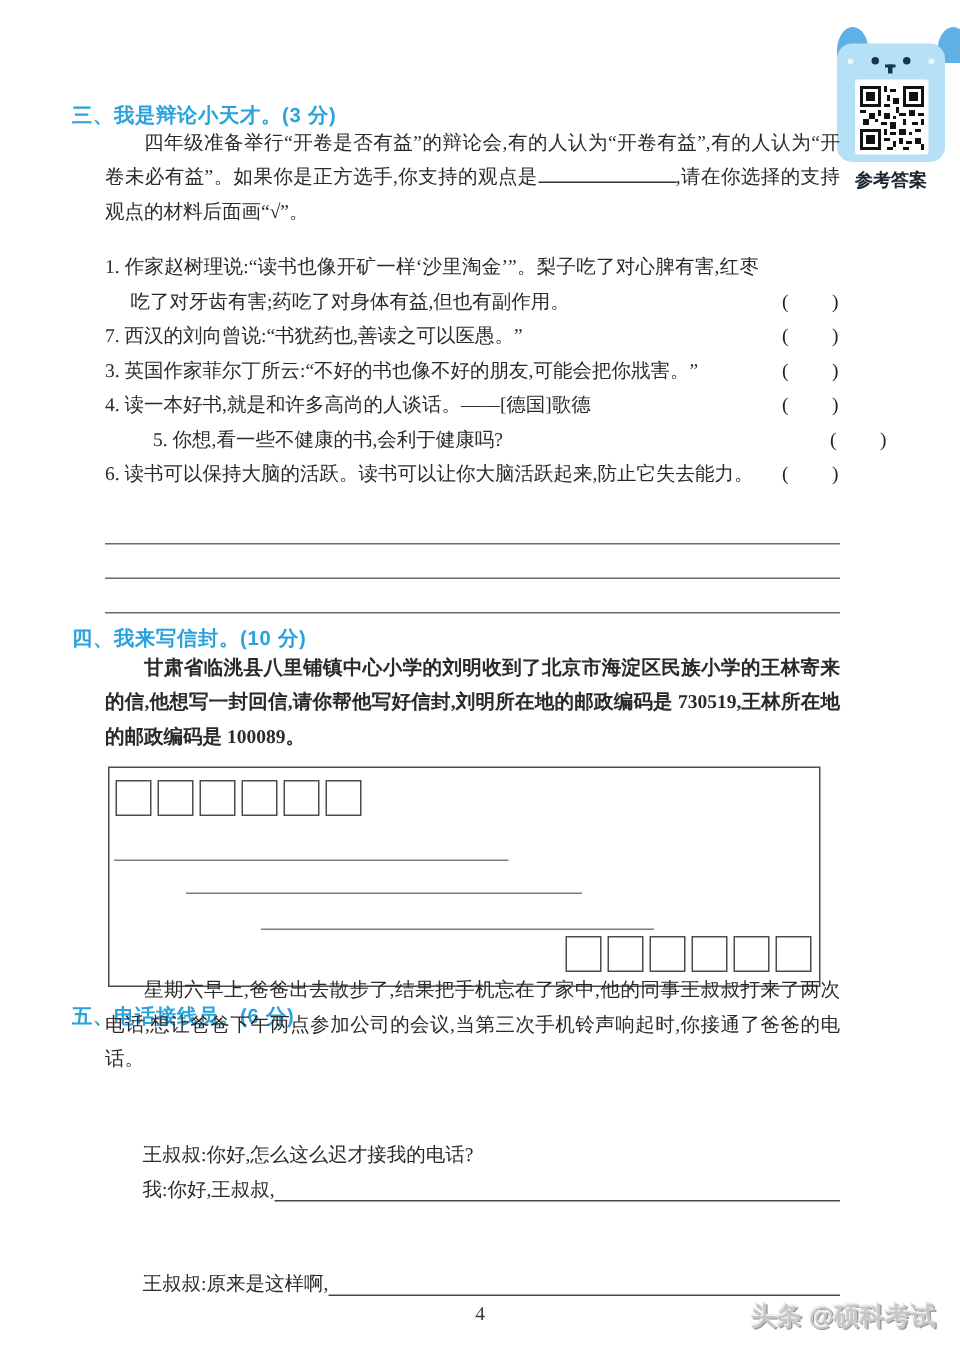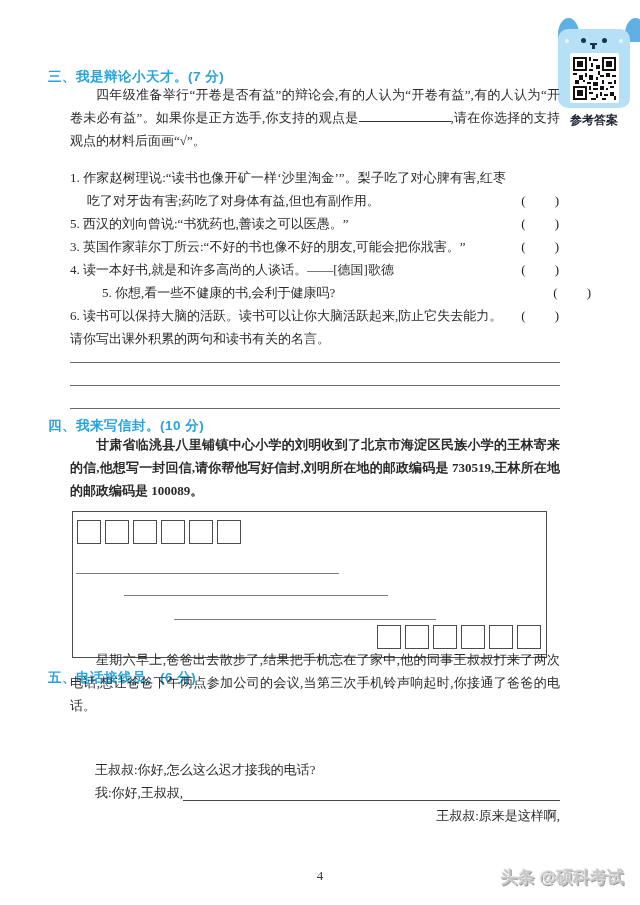--- a/index.html
+++ b/index.html
@@ -136,52 +136,51 @@
               <rect x="9" y="20" width="2" height="1"></rect>
             <rect x="14" y="20" width="2" height="1"></rect>
               <rect x="20" y="19" width="1" height="2"></rect>
           </g>
         </svg>
       </div>
     </div>
     <div class="badge-label">参考答案</div>
   </div>
 
-  <div class="heading" style="top:68px;">三、我是辩论小天才。(7 分)</div>
+  <div class="heading" style="top:68px;">三、我是辩论小天才。(3 分)</div>
 
   <p class="para indent" style="top:83px; margin:0;font-family:Liberation Serif, serif;">
     <span>四年级准备举行“开卷是否有益”的辩论会,有的人认为“开卷有益”,有的人认为“开卷未必有益”。如果你是正方选手,你支持的观点是</span><span class="blank"></span><span>,请在你选择的支持观点的材料后面画“√”。</span>
   </p>
 
   <div class="item" style="top:166px;">
     <span>1. 作家赵树理说:“读书也像开矿一样‘沙里淘金’”。梨子吃了对心脾有害,红枣吃了对牙齿有害;药吃了对身体有益,但也有副作用。</span>
     <span class="paren">(　　)</span>
   </div>
   <div class="item" style="top:212px;">
-    <span>5. 西汉的刘向曾说:“书犹药也,善读之可以医愚。”</span>
+    <span>7. 西汉的刘向曾说:“书犹药也,善读之可以医愚。”</span>
     <span class="paren">(　　)</span>
   </div>
   <div class="item" style="top:235px;">
     <span>3. 英国作家菲尔丁所云:“不好的书也像不好的朋友,可能会把你戕害。”</span>
     <span class="paren">(　　)</span>
   </div>
   <div class="item" style="top:258px;">
     <span>4. 读一本好书,就是和许多高尚的人谈话。——[德国]歌德</span>
     <span class="paren">(　　)</span>
   </div>
   <div class="item" style="top:281px;margin-left:32px;">
     <span>5. 你想,看一些不健康的书,会利于健康吗?</span>
     <span class="paren">(　　)</span>
   </div>
   <div class="item" style="top:304px;">
     <span>6. 读书可以保持大脑的活跃。读书可以让你大脑活跃起来,防止它失去能力。</span>
     <span class="paren">(　　)</span>
   </div>
 
-  <div class="para" style="top:327px;">请你写出课外积累的两句和读书有关的名言。</div>
 
   <div class="ans-line" style="top:362px;"></div>
   <div class="ans-line" style="top:385px;"></div>
   <div class="ans-line" style="top:408px;"></div>
 
   <div class="heading" style="top:417px;">四、我来写信封。(10 分)</div>
   <p class="para indent" style="top:433px; margin:0;font-weight:bold;">甘肃省临洮县八里铺镇中心小学的刘明收到了北京市海淀区民族小学的王林寄来的信,他想写一封回信,请你帮他写好信封,刘明所在地的邮政编码是 730519,王林所在地的邮政编码是 100089。</p>
 
   <div id="envelope">
     <div class="sq-row-top">
@@ -196,21 +195,21 @@
   </div>
 
   <div class="heading" style="top:669px;">五、电话接线员。(6 分)</div>
   <p class="para indent" style="top:648px; margin:0;">星期六早上,爸爸出去散步了,结果把手机忘在了家中,他的同事王叔叔打来了两次电话,想让爸爸下午两点参加公司的会议,当第三次手机铃声响起时,你接通了爸爸的电话。</p>
 
   <div class="dlg dlg-flex" style="top:781px;">
     <span class="txt">我:你好,王叔叔,</span>
     <span class="fill"></span>
   </div>
   <div class="dlg" style="top:758px;">王叔叔:你好,怎么这么迟才接我的电话?</div>
-  <div class="dlg dlg-flex" style="top:804px;flex-direction:column;">
+  <div class="dlg dlg-flex" style="top:844px;">
     <span class="txt">王叔叔:原来是这样啊,</span>
     <span class="fill"></span>
   </div>
 
   <div id="page-number">4</div>
   <div id="watermark">头条 @硕科考试</div>
 
 </div>
 
 </body></html>

